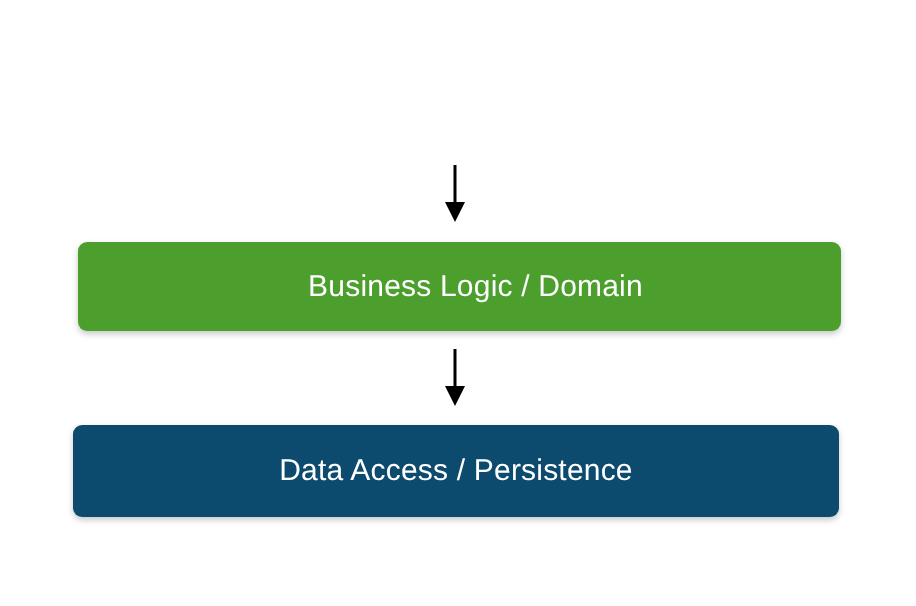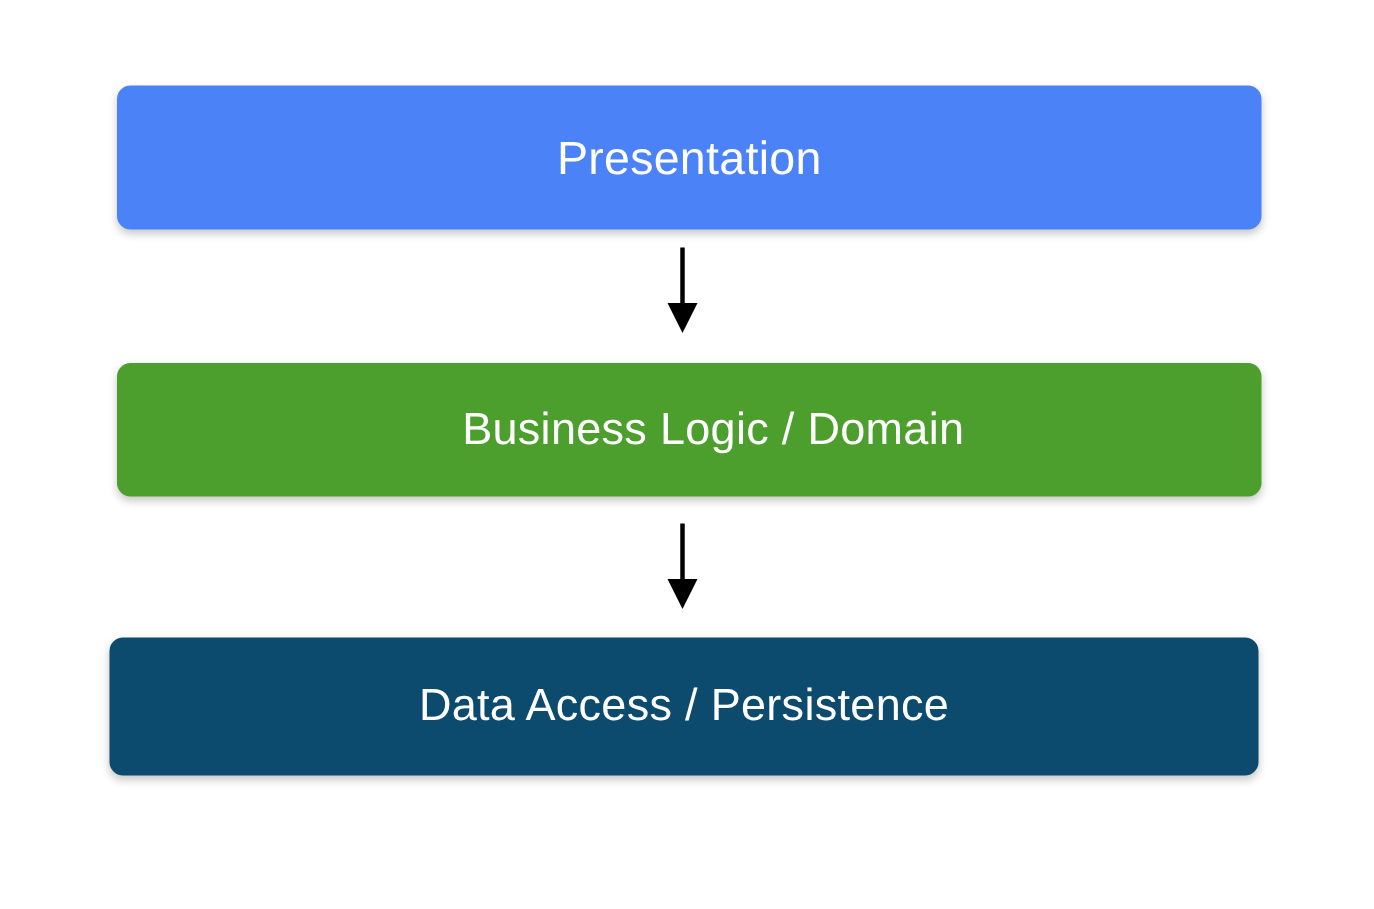--- a/index.html
+++ b/index.html
@@ -67,23 +67,20 @@
     height: 60px;
   }
   #arrow-1 { top: 163px; }
   #arrow-2 { top: 347px; }
 </style>
 </head>
 <body>
 
 <div id="canvas">
 
-  <div class="layer-box" id="box-presentation" style="background:#4c82f7;">
-    <span class="layer-label" id="label-presentation">Presentation</span>
-  </div>
 
   <div class="arrow" id="arrow-1">
     <svg width="50" height="60" viewBox="0 0 50 60" aria-hidden="true">
       <line x1="25" y1="2" x2="25" y2="42" stroke="#000000" stroke-width="3"></line>
       <polygon points="25,59 15,39 35,39" fill="#000000"></polygon>
     </svg>
   </div>
 
   <div class="layer-box" id="box-business" style="background:#4c9f2d;">
     <span class="layer-label" id="label-business">Business Logic / Domain</span>

